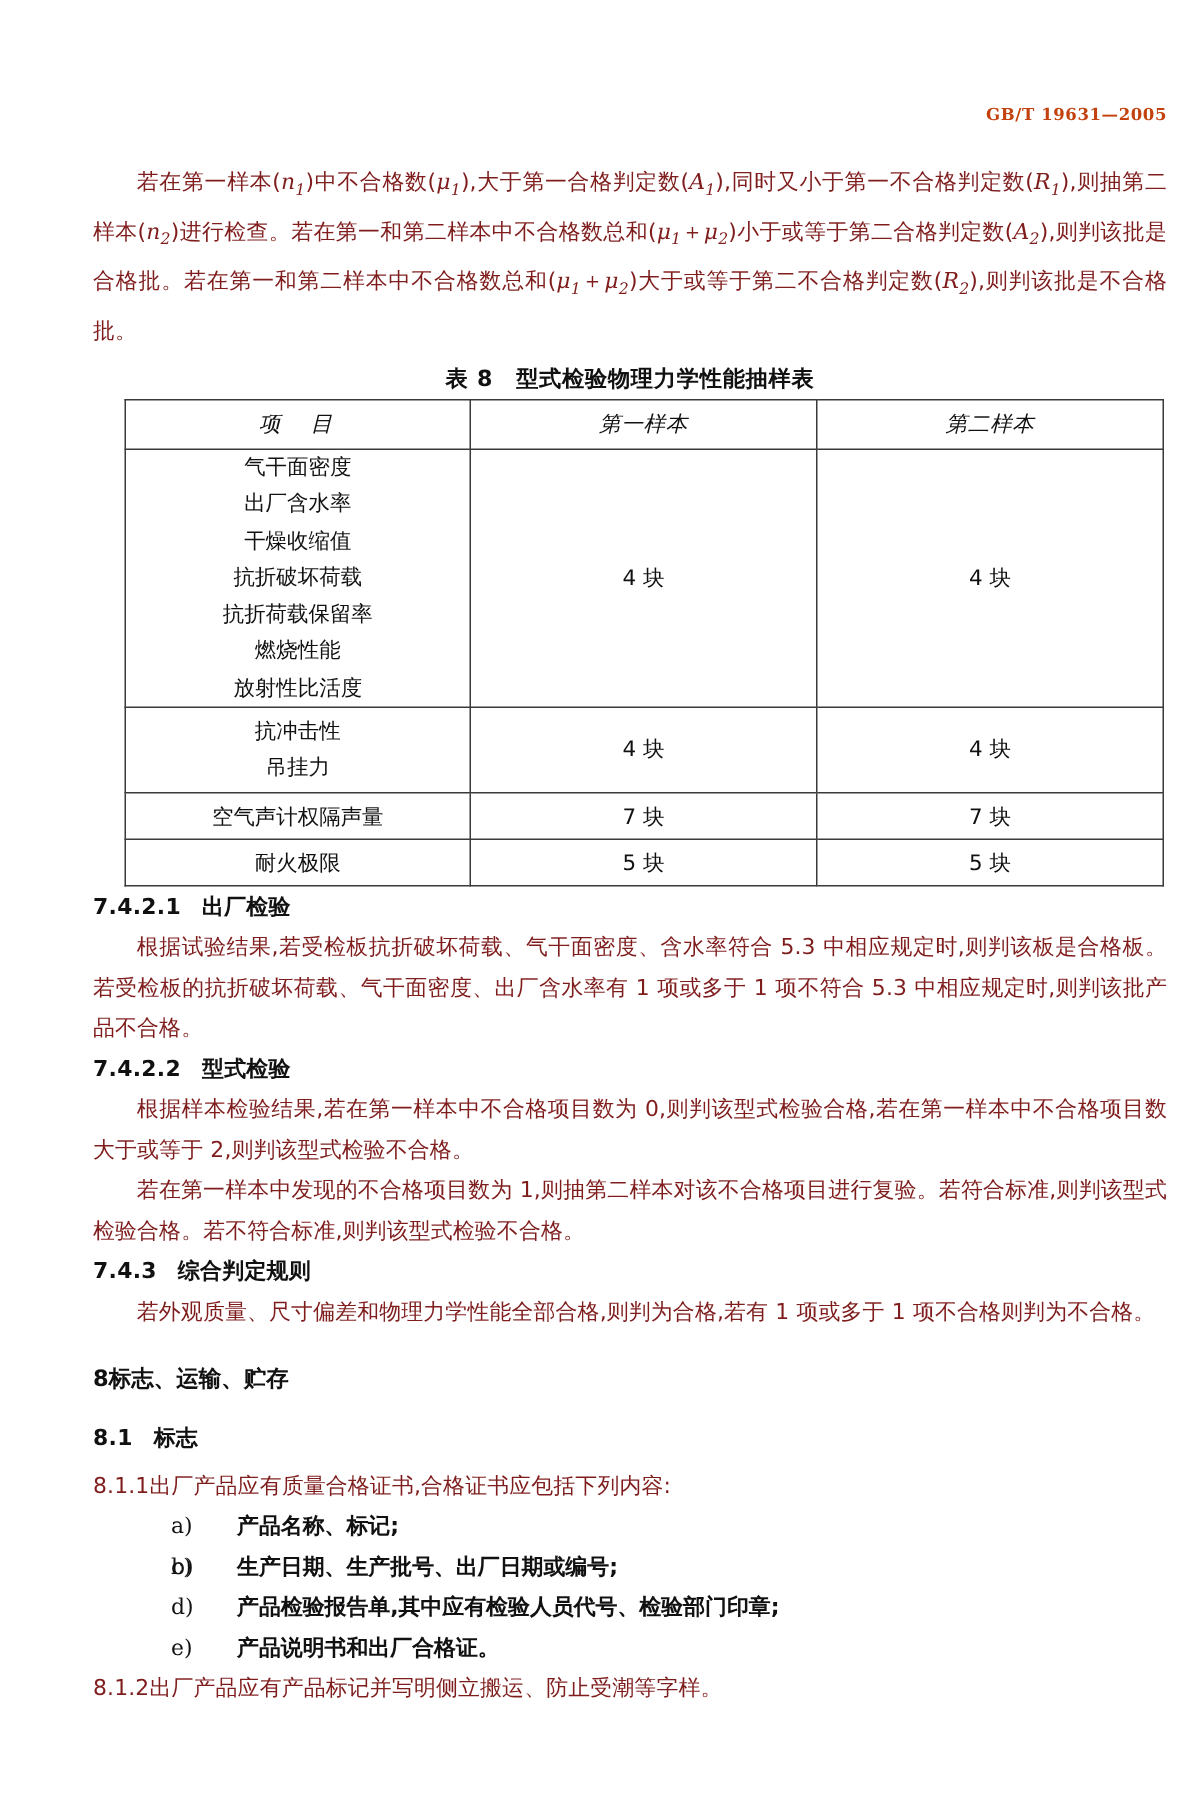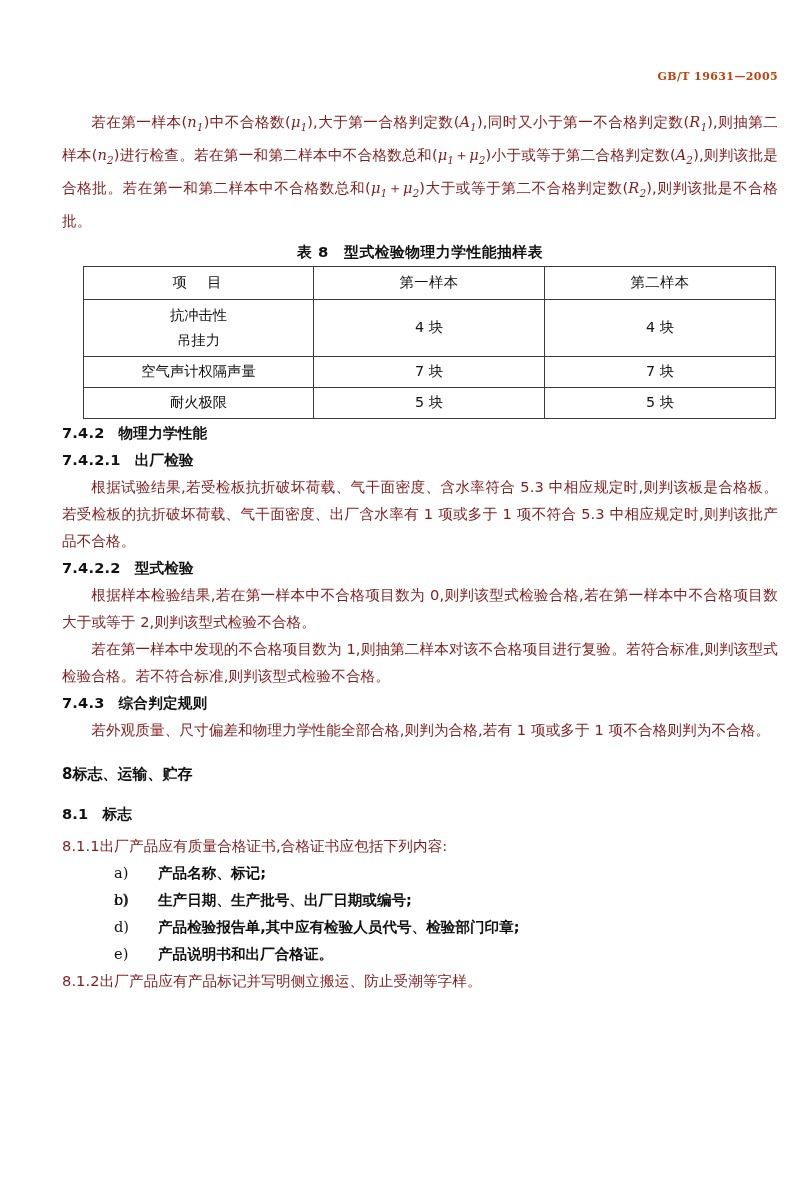--- a/index.html
+++ b/index.html
@@ -77,20 +77,21 @@
     text-align: center;
     vertical-align: middle;
     font-size: 14.3px;
     font-weight: normal;
     padding: 0;
     color: #111;
   }
   table.samp th {
     height: 32px;
     letter-spacing: 3px;
+    font-style: italic;
   }
   table.samp th.plain { letter-spacing: 0.5px; }
   td.items { padding: 7px 0 9px 0; line-height: 24.5px; }
   td.items div { white-space: nowrap; }
   td.count { font-size: 14px; }
   tr.r2 td { height: 56px; line-height: 24.5px; }
   tr.r3 td { height: 30px; }
   tr.r4 td { height: 30px; }
 
   
@@ -153,20 +154,33 @@
           <col class="c3">
         </colgroup>
       <thead>
         <tr>
           <th>项　目</th>
           <th class="plain">第一样本</th>
           <th class="plain">第二样本</th>
         </tr>
       </thead>
       <tbody>
+        <tr class="r1">
+          <td class="items">
+            <div>气干面密度</div>
+            <div>出厂含水率</div>
+            <div>干燥收缩值</div>
+            <div>抗折破坏荷载</div>
+            <div>抗折荷载保留率</div>
+            <div>燃烧性能</div>
+            <div>放射性比活度</div>
+          </td>
+          <td class="count">4 块</td>
+          <td class="count">4 块</td>
+        </tr>
         <tr class="r2">
           <td class="items">
             <div>抗冲击性</div>
             <div>吊挂力</div>
           </td>
           <td class="count">4 块</td>
           <td class="count">4 块</td>
         </tr>
         <tr class="r3">
           <td>空气声计权隔声量</td>
@@ -174,21 +188,20 @@
           <td class="count">7 块</td>
         </tr>
         <tr class="r4">
           <td>耐火极限</td>
           <td class="count">5 块</td>
           <td class="count">5 块</td>
         </tr>
       </tbody>
     </table>
 
-    <h4 class="sect"><span class="num">7.4.2</span><span class="gap"></span><span>物理力学性能</span></h4>
 
     <h4 class="sect"><span class="num">7.4.2.1</span><span class="gap"></span><span>出厂检验</span></h4>
 
     <p class="body indent">根据试验结果,若受检板抗折破坏荷载、气干面密度、含水率符合 5.3 中相应规定时,则判该板是合格板。若受检板的抗折破坏荷载、气干面密度、出厂含水率有 1 项或多于 1 项不符合 5.3 中相应规定时,则判该批产品不合格。</p>
 
     <h4 class="sect"><span class="num">7.4.2.2</span><span class="gap"></span><span>型式检验</span></h4>
 
     <p class="body indent">根据样本检验结果,若在第一样本中不合格项目数为 0,则判该型式检验合格,若在第一样本中不合格项目数大于或等于 2,则判该型式检验不合格。</p>
     <p class="body indent">若在第一样本中发现的不合格项目数为 1,则抽第二样本对该不合格项目进行复验。若符合标准,则判该型式检验合格。若不符合标准,则判该型式检验不合格。</p>
 

